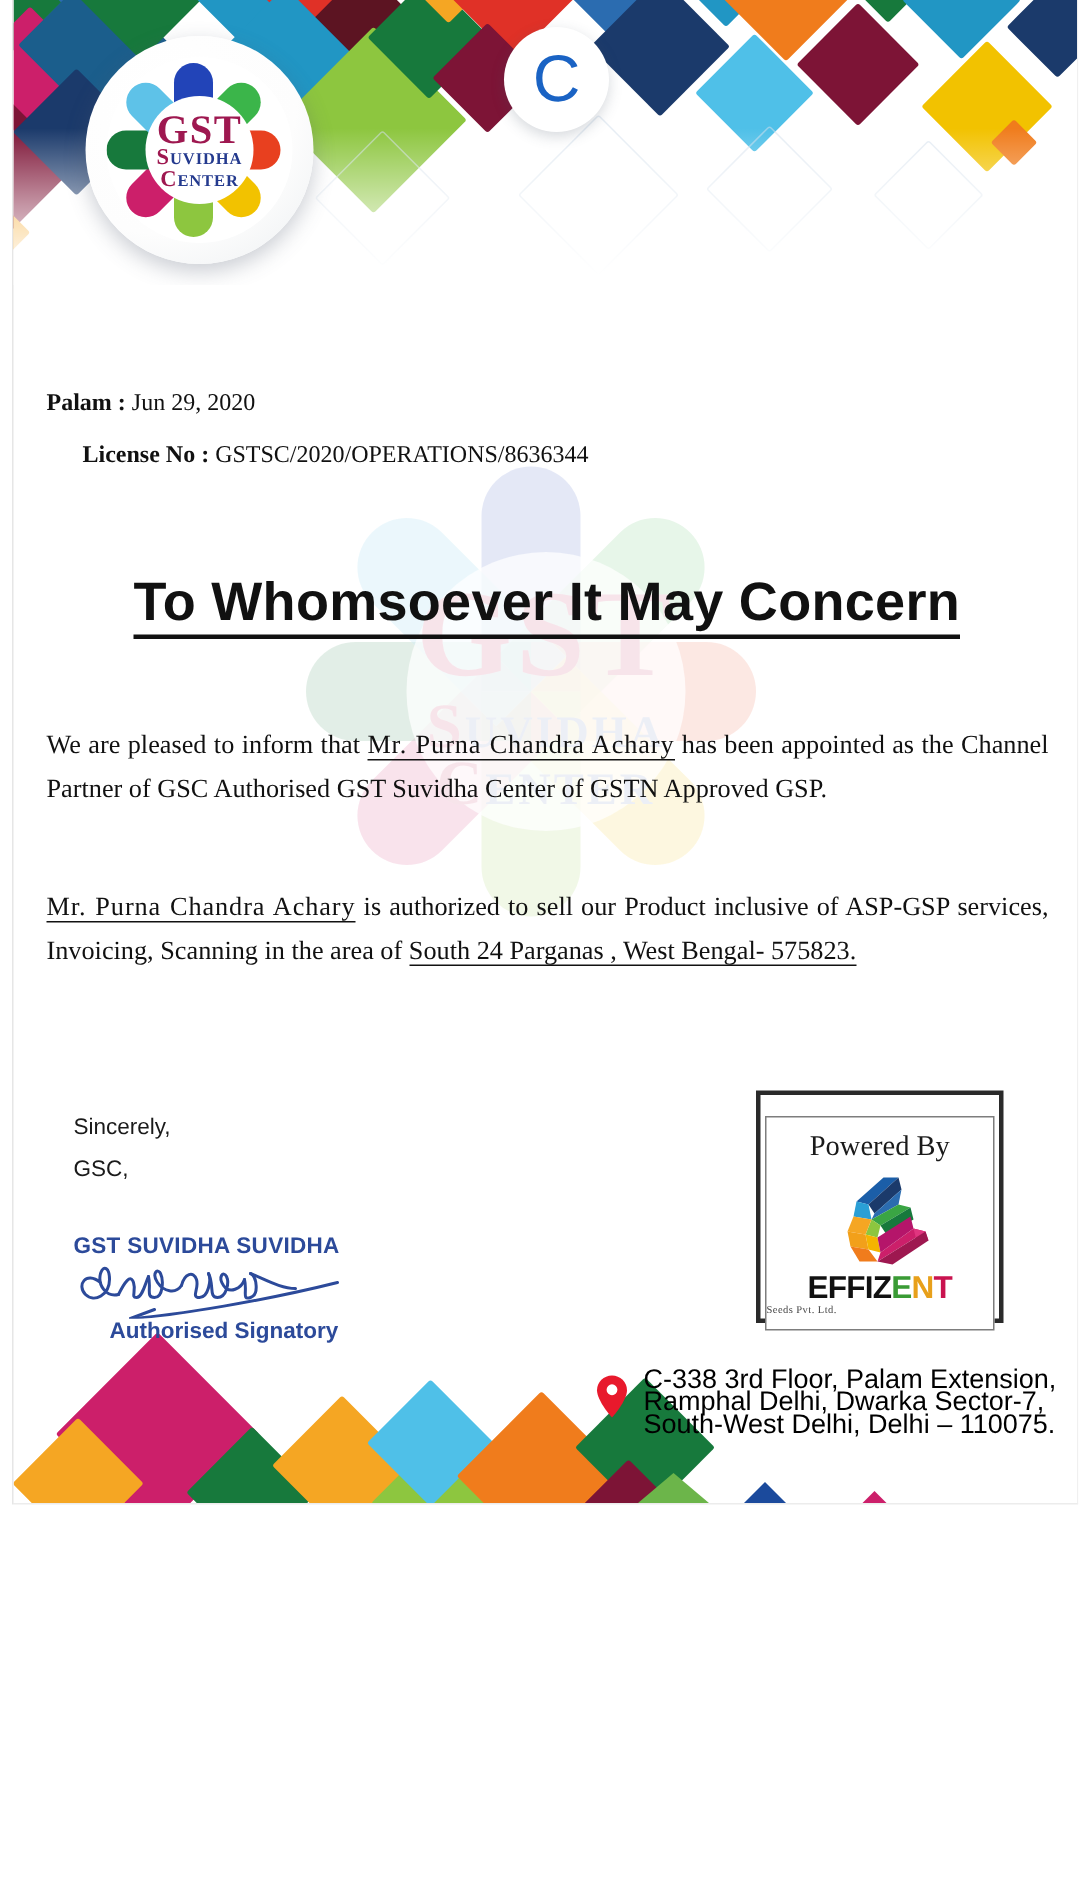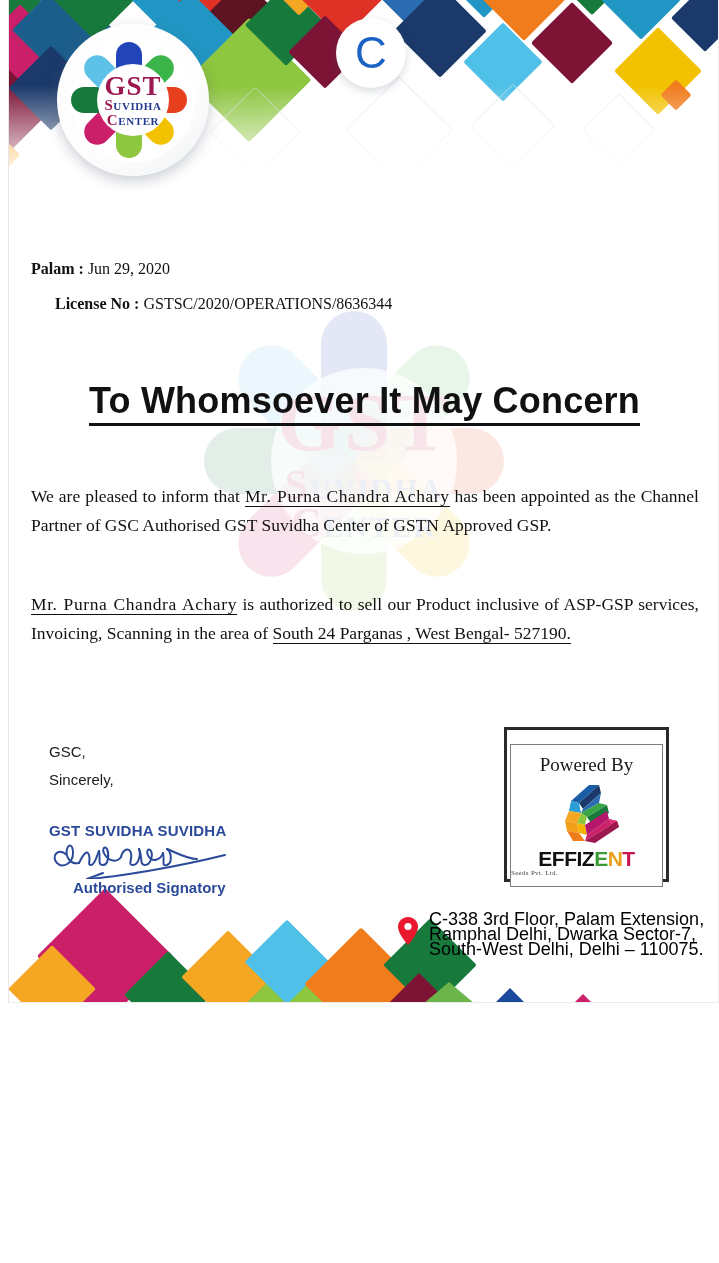--- a/index.html
+++ b/index.html
@@ -384,26 +384,26 @@
 
       <div class="doc-title">
         <span>To Whomsoever It May Concern</span>
       </div>
 
       <div class="para para-1">
         <span>We are pleased to inform that </span><span class="nm">Mr. Purna Chandra Achary</span><span> has been appointed as the Channel Partner of GSC Authorised GST Suvidha Center of GSTN Approved GSP.</span>
       </div>
 
       <div class="para para-2">
-        <span class="nm">Mr. Purna Chandra Achary</span><span> is authorized to sell our Product inclusive of ASP-GSP services, Invoicing, Scanning in the area of </span><span class="u">South 24 Parganas , West Bengal- 527190.</span>
+        <span class="nm">Mr. Purna Chandra Achary</span><span> is authorized to sell our Product inclusive of ASP-GSP services, Invoicing, Scanning in the area of </span><span class="u">South 24 Parganas , West Bengal- 575823.</span>
       </div>
 
       <div class="sig">
+        <div class="sig-line">Sincerely,</div>
         <div class="sig-line">GSC,</div>
-        <div class="sig-line">Sincerely,</div>
         <div class="sig-co">GST SUVIDHA SUVIDHA</div>
         <div class="sig-script">
           <svg width="190" height="44" viewBox="0 0 190 44" aria-hidden="true">
             <g fill="none" stroke="#2c4a9a" stroke-width="2" stroke-linecap="round">
               <path d="M20 20 C10 12, 4 22, 10 28 C16 34, 26 28, 26 18 C26 10, 22 8, 20 14 C18 22, 24 30, 32 28"></path>
               <path d="M32 28 C36 20, 40 14, 42 20 C44 26, 40 30, 44 30 C48 30, 50 20, 52 16"></path>
               <path d="M52 16 C54 24, 50 30, 56 30 C62 30, 62 18, 60 14 C58 10, 54 14, 58 20 C62 26, 70 28, 74 22"></path>
               <path d="M74 22 C76 14, 82 12, 84 18 C86 24, 80 30, 86 30 C92 30, 94 18, 92 14"></path>
               <path d="M92 14 C96 22, 92 30, 98 30 C104 30, 106 20, 104 16 C102 12, 98 16, 102 22 C106 28, 114 24, 116 18"></path>
               <path d="M116 18 C118 26, 114 32, 120 30 C126 28, 124 16, 120 14"></path>

